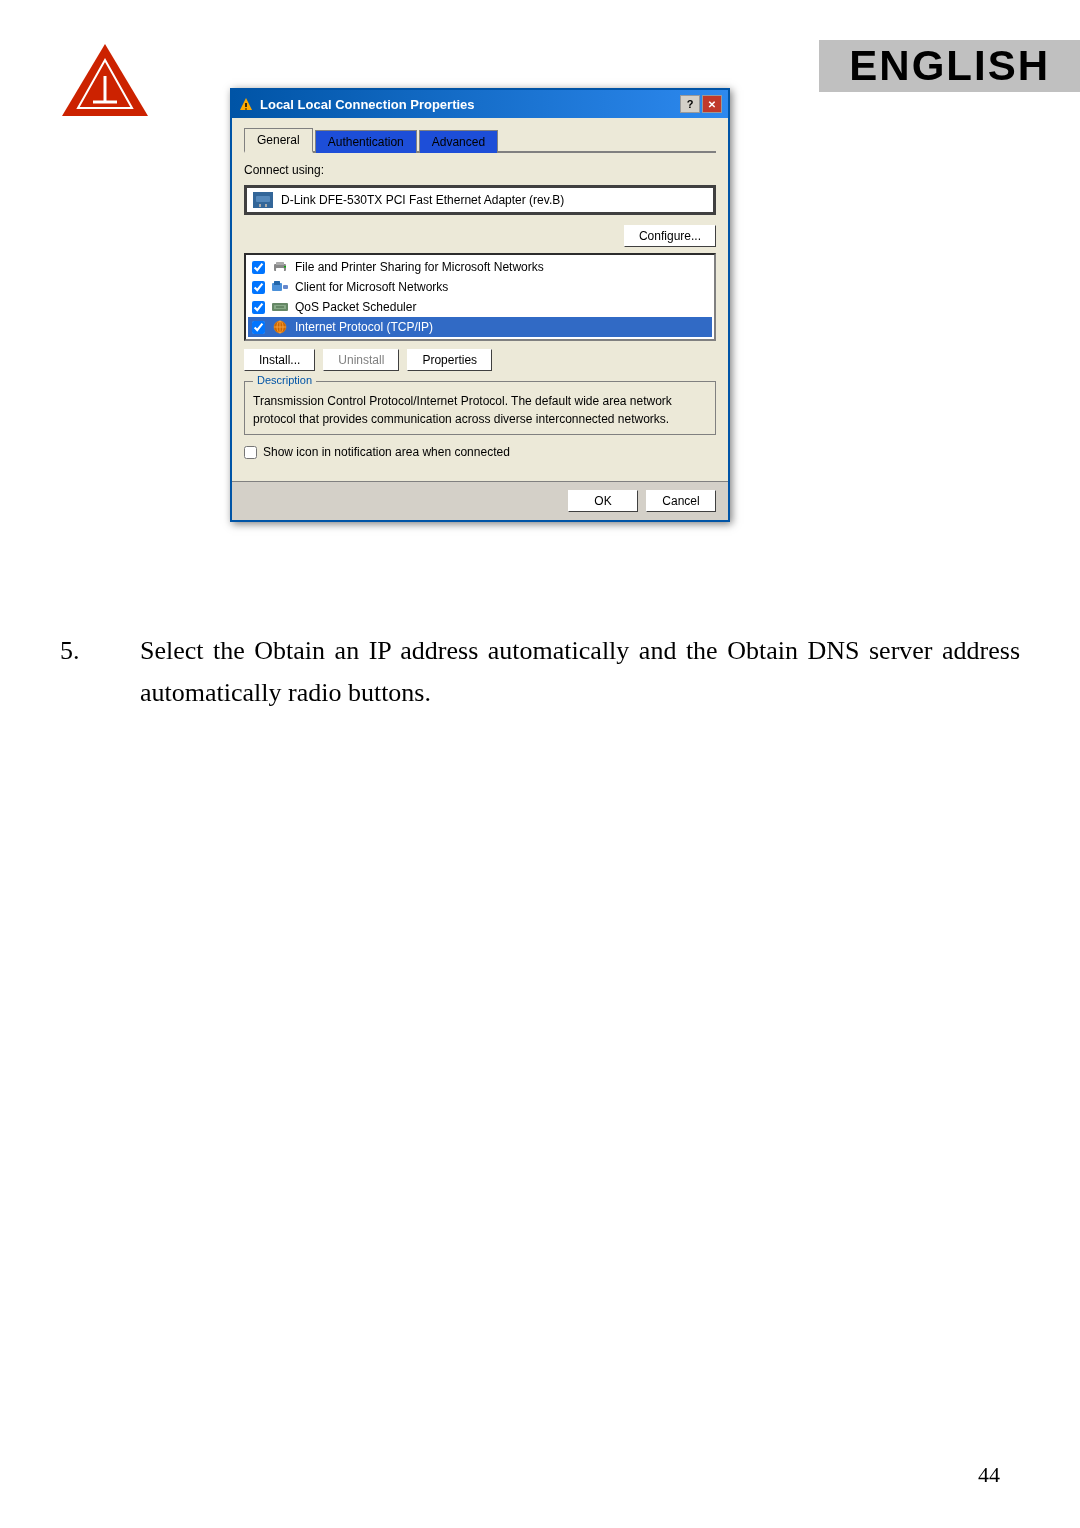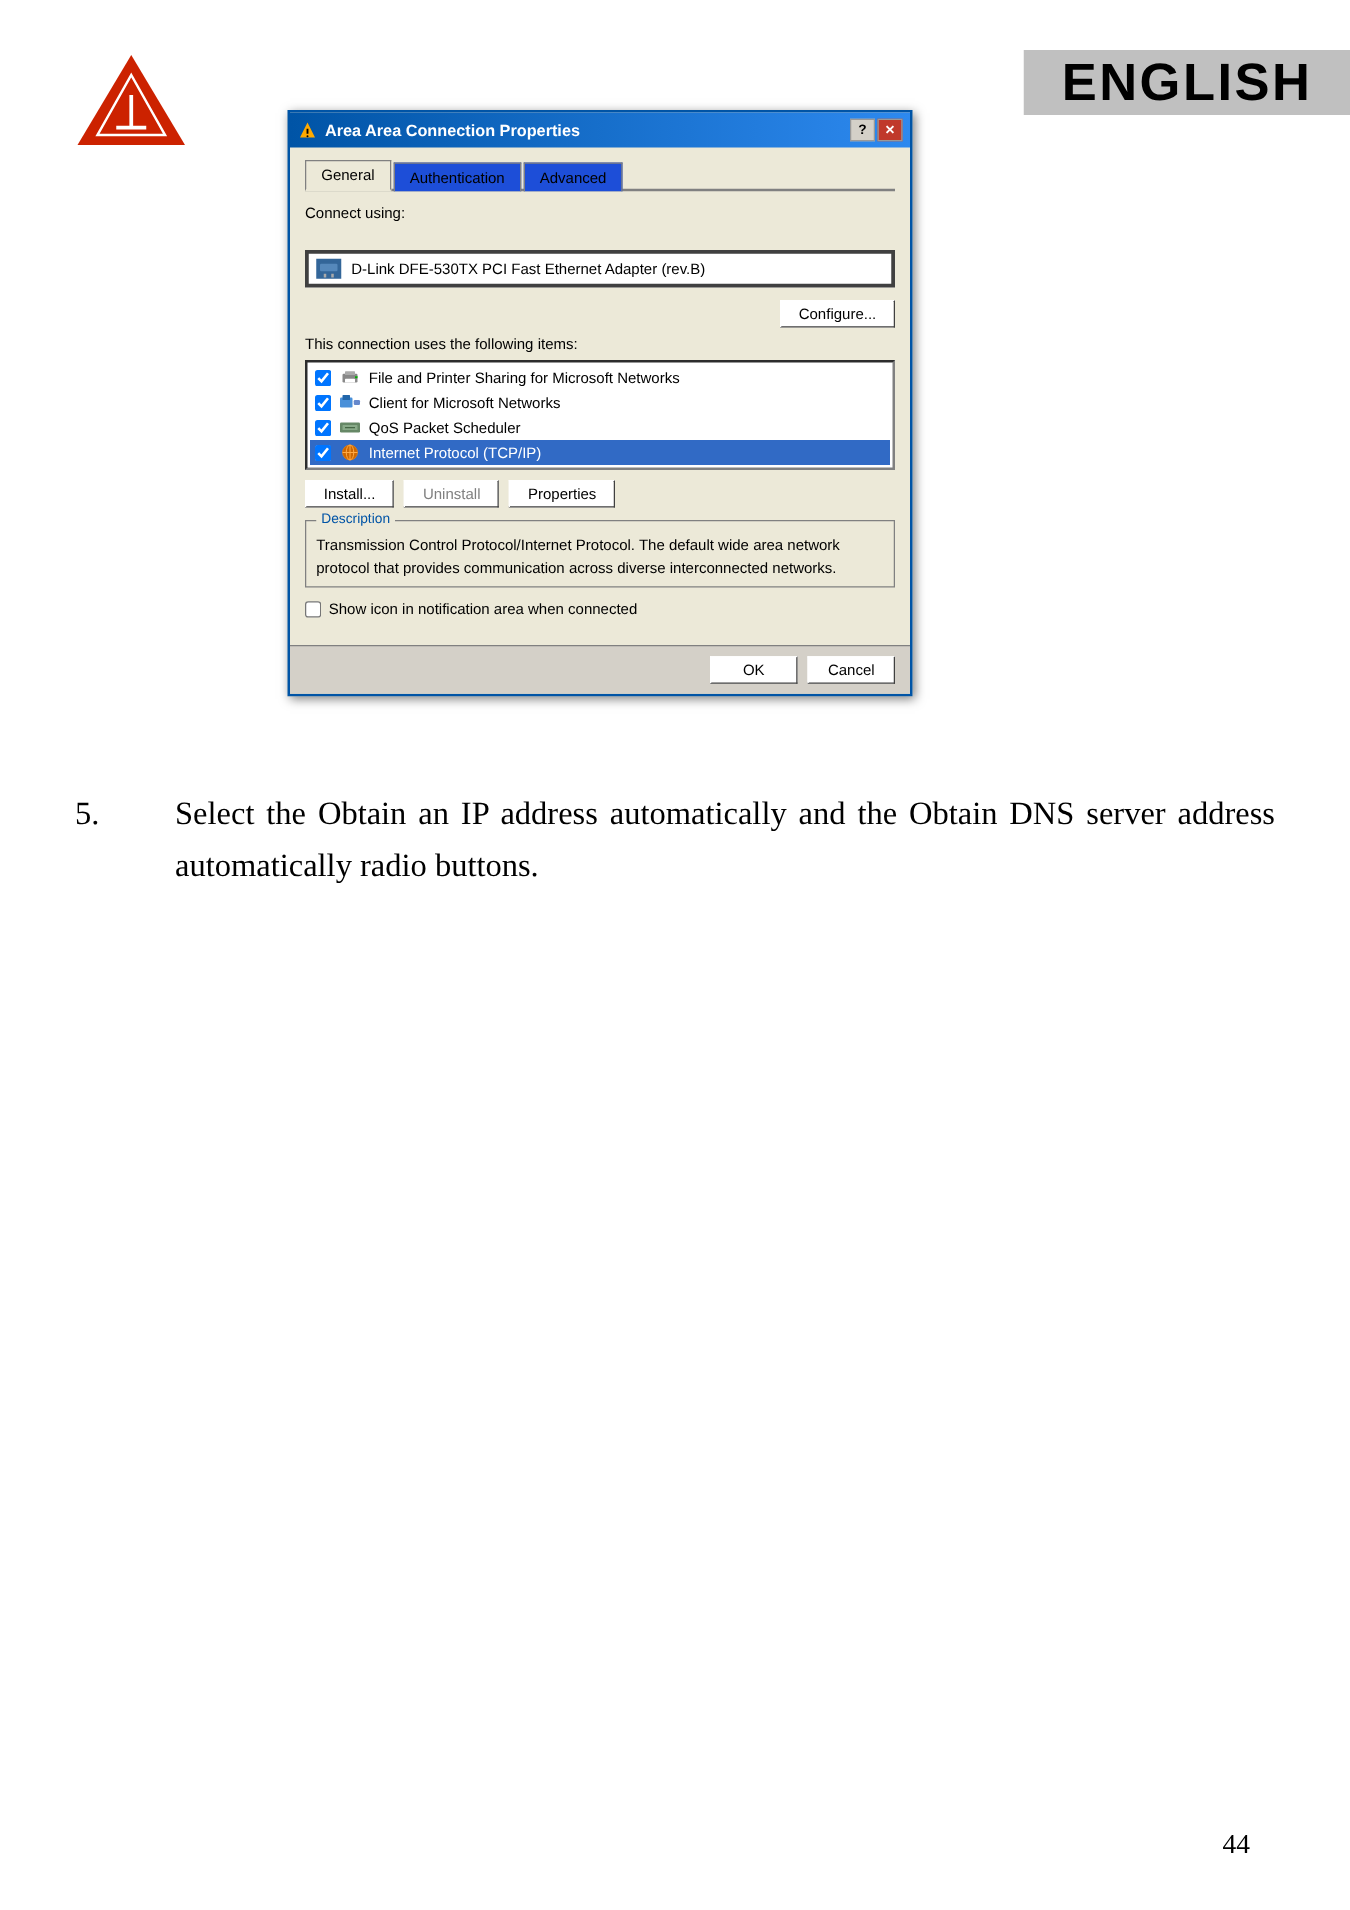--- a/index.html
+++ b/index.html
@@ -144,21 +144,21 @@
       top: 2px;
     }
 
     
     .content-area {
       font-family: Tahoma, sans-serif;
       font-size: 12px;
     }
 
     .connect-using-label {
-      margin-bottom: 23px;
+      margin-bottom: 8px;
       font-size: 12px;
     }
 
     .adapter-row {
       display: flex;
       align-items: center;
       background: white;
       border: 3px solid #404040;
       padding: 4px 6px;
       margin-bottom: 10px;
@@ -329,21 +329,21 @@
 
   <div class="title-bar">
     <div class="title-bar-left">
       <div class="title-bar-icon">
         <svg width="14" height="14" viewBox="0 0 14 14">
           <polygon points="7,1 13,13 1,13" fill="#ffaa00"></polygon>
           <line x1="7" y1="6" x2="7" y2="10" stroke="#000" stroke-width="1.5"></line>
           <circle cx="7" cy="12" r="0.8" fill="#000"></circle>
         </svg>
       </div>
-      <span class="title-bar-text">Area Area Connection Properties</span>
+      <span class="title-bar-text">Local Local Connection Properties</span>
     </div>
     <div class="title-bar-buttons">
       <div class="tb-btn tb-btn-help">?</div>
       <div class="tb-btn tb-btn-close">✕</div>
     </div>
   </div>
 
   <div class="dialog-content">
 
     <div class="tabs-row">
@@ -370,21 +370,20 @@
             <rect x="12" y="12" width="2" height="3" fill="#aaa"></rect>
           </svg>
         </div>
         <span class="adapter-text">D-Link DFE-530TX PCI Fast Ethernet Adapter (rev.B)</span>
       </div>
 
       <div class="configure-row">
         <button class="win-button">Configure...</button>
       </div>
 
-      <div class="uses-items-label">This connection uses the following items:</div>
 
       <div class="listbox">
 
         <div class="list-item">
           <input type="checkbox" checked="" style="">
           <div class="item-icon">
             <svg width="18" height="14" viewBox="0 0 18 14">
               <rect x="3" y="4" width="12" height="7" fill="#888" rx="1"></rect>
               <rect x="5" y="2" width="8" height="3" fill="#aaa" rx="0.5"></rect>
               <rect x="5" y="8" width="8" height="3" fill="#fff" rx="0.5"></rect>

